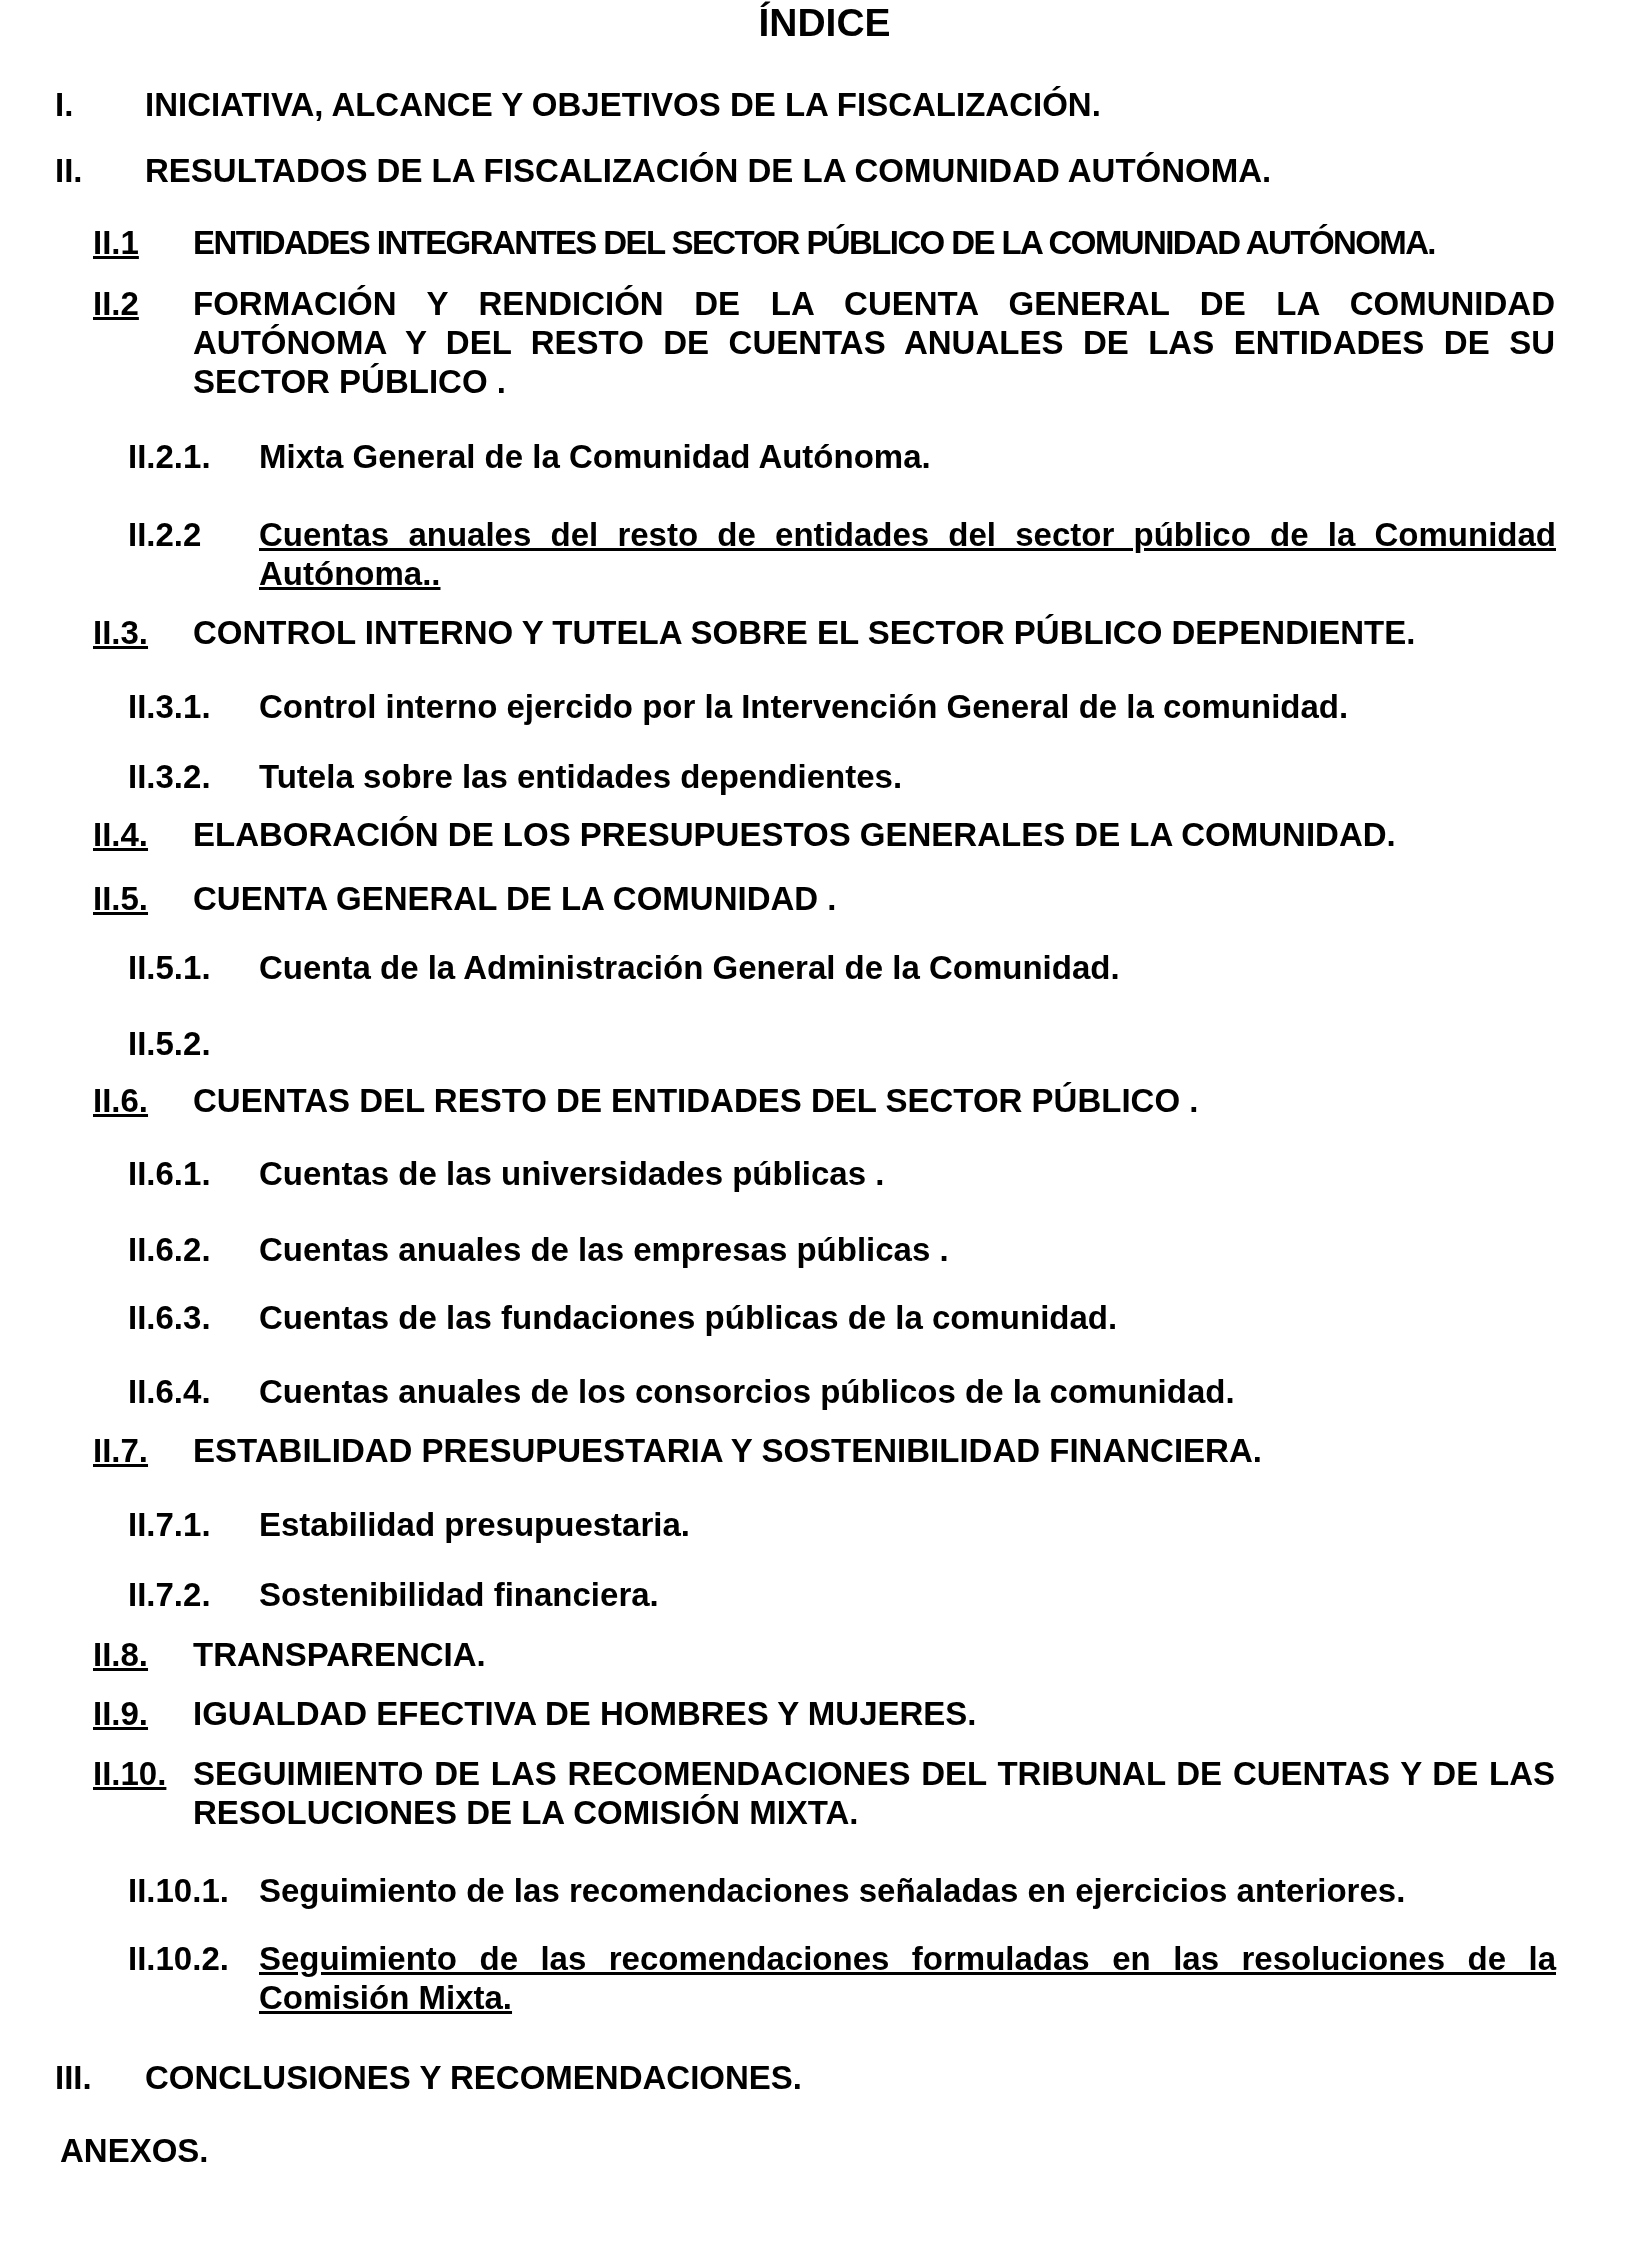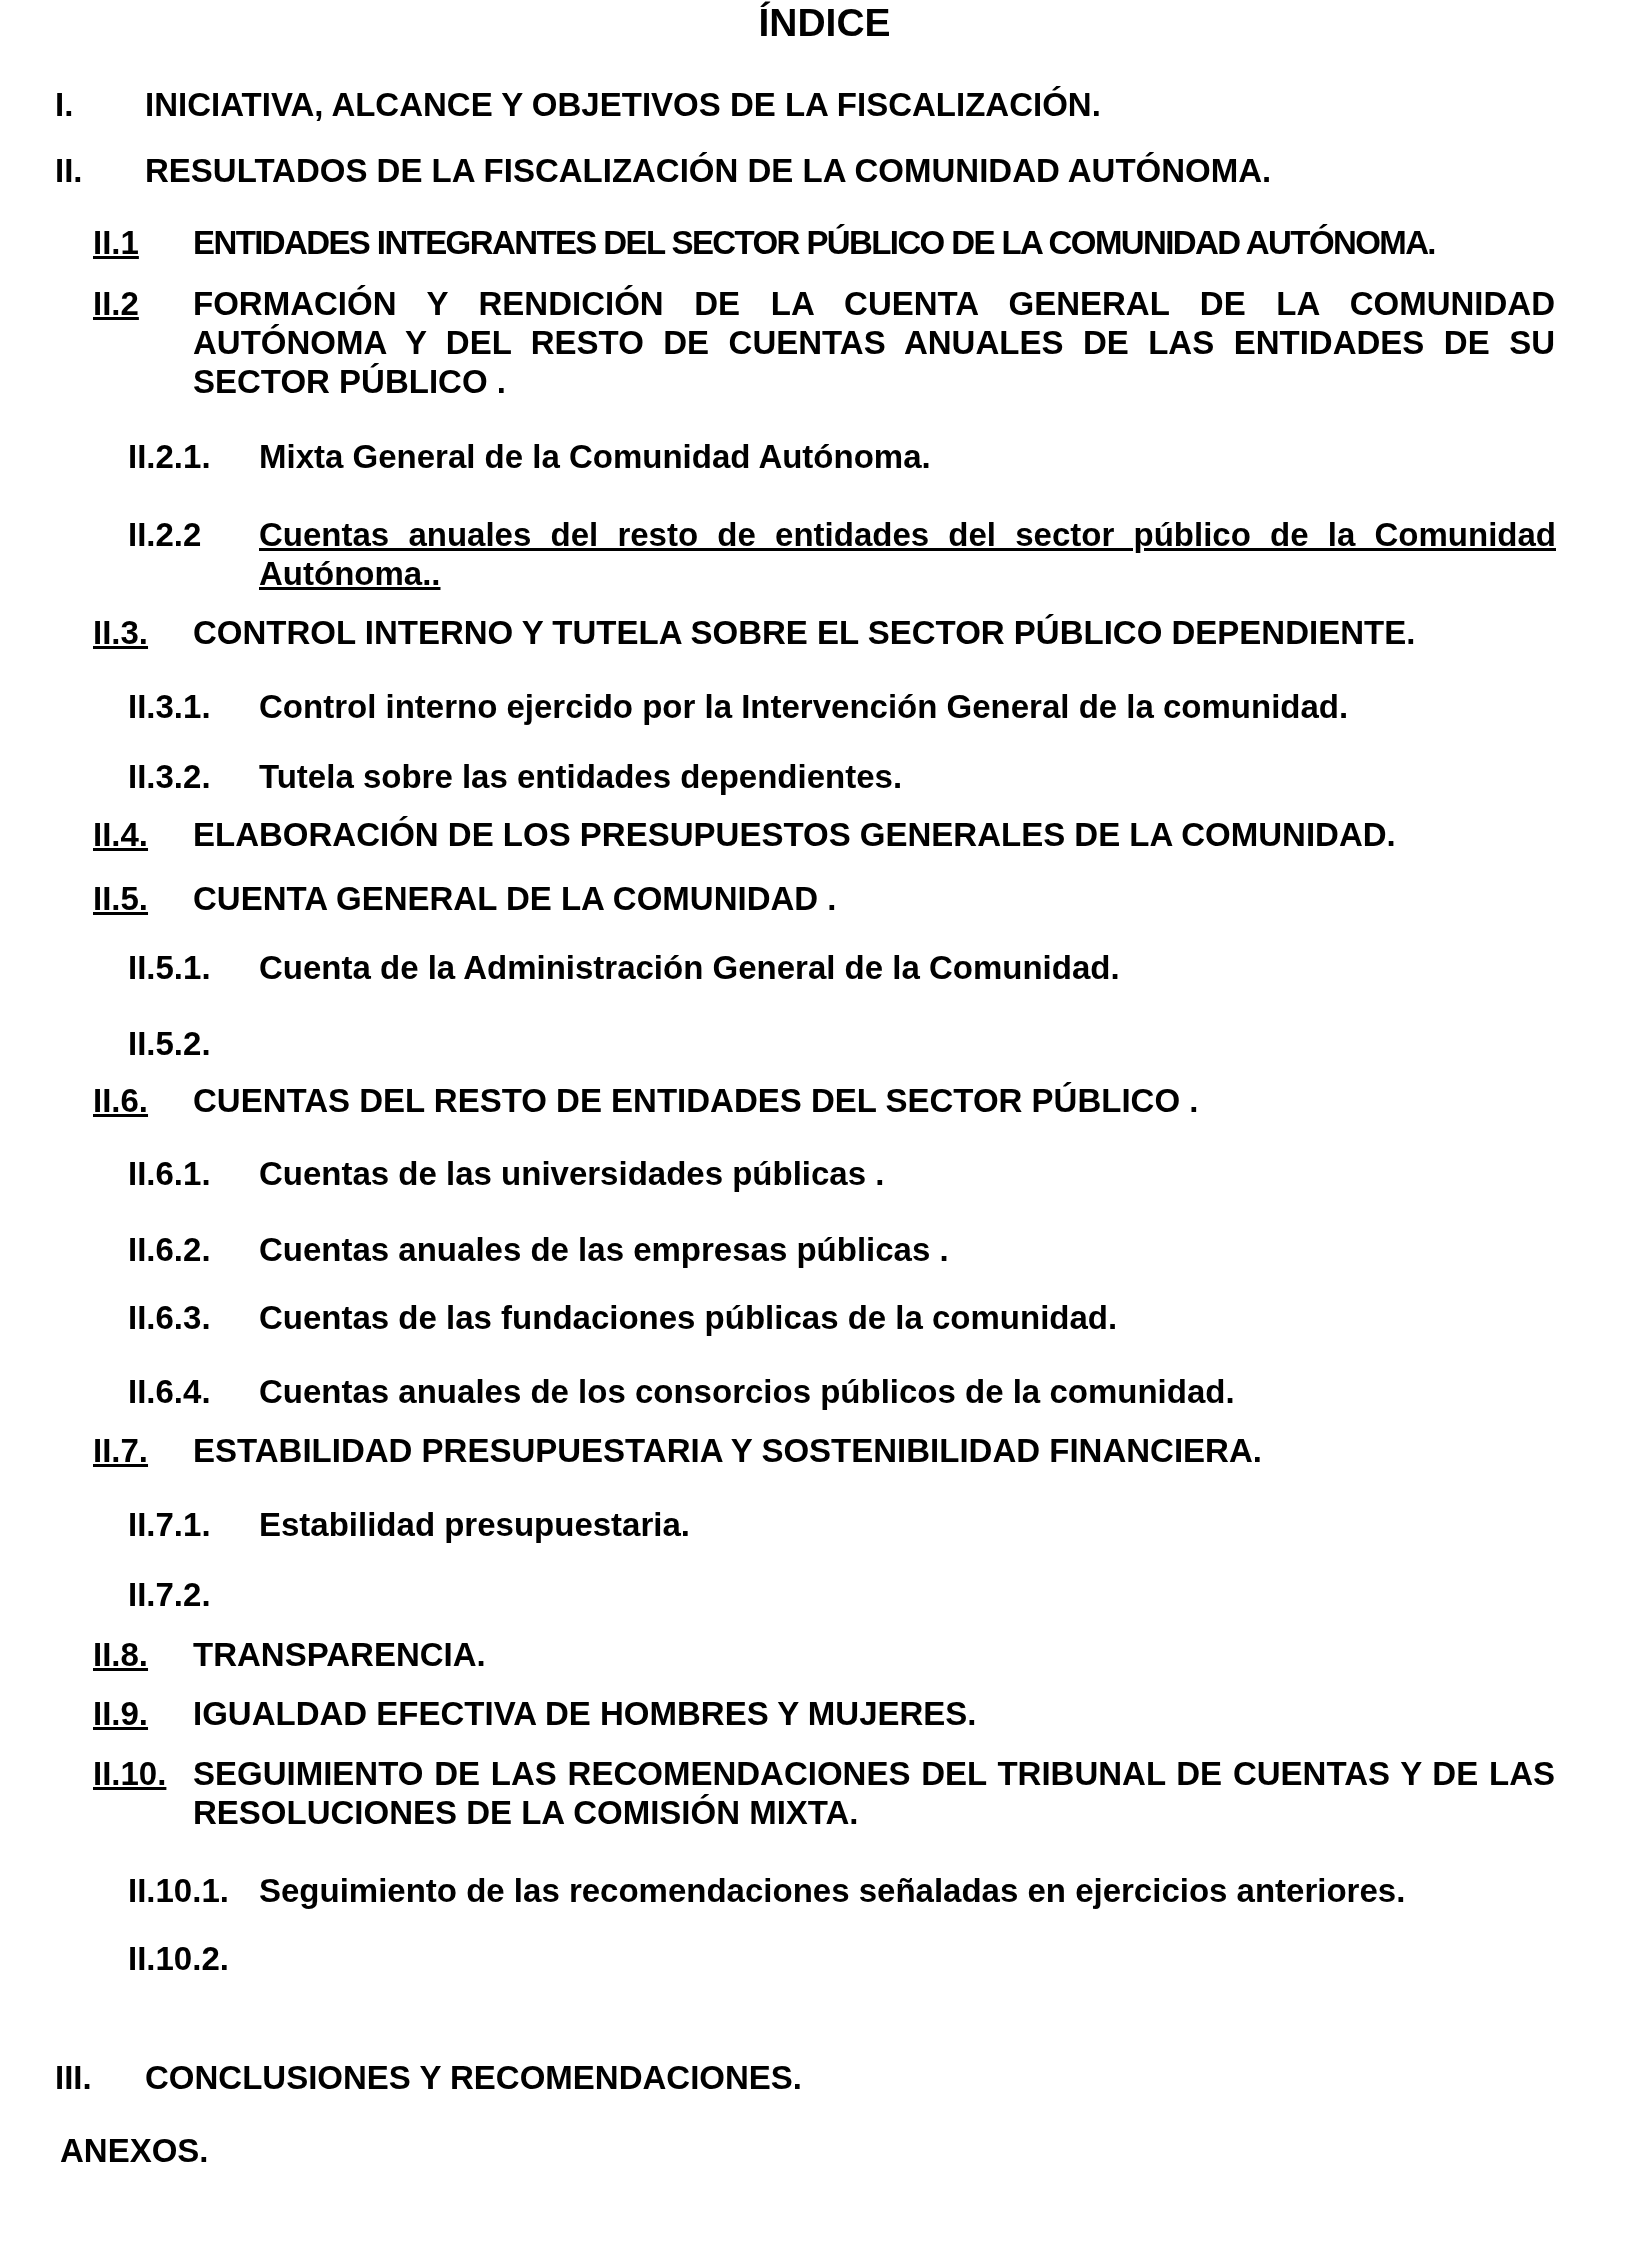--- a/index.html
+++ b/index.html
@@ -145,20 +145,21 @@
     <div class="txt">ESTABILIDAD PRESUPUESTARIA Y SOSTENIBILIDAD FINANCIERA.</div>
   </div>
 
 <div class="row l3" style="top:1505px">
     <span class="lbl">II.7.1.</span>
     <div class="txt">Estabilidad presupuestaria.</div>
   </div>
 
 <div class="row l3" style="top:1575px">
     <span class="lbl">II.7.2.</span>
+    <div class="txt">Sostenibilidad financiera.</div>
   </div>
 
 <div class="row l2" style="top:1635px">
     <span class="lbl">II.8.</span>
     <div class="txt">TRANSPARENCIA.</div>
   </div>
 
 <div class="row l2" style="top:1694px">
     <span class="lbl">II.9.</span>
     <div class="txt">IGUALDAD EFECTIVA DE HOMBRES Y MUJERES.</div>
@@ -169,20 +170,21 @@
     <div class="txt">SEGUIMIENTO DE LAS RECOMENDACIONES DEL TRIBUNAL DE CUENTAS Y DE LAS RESOLUCIONES DE LA COMISIÓN MIXTA.</div>
   </div>
 
 <div class="row l3" style="top:1871px">
     <span class="lbl">II.10.1.</span>
     <div class="txt">Seguimiento de las recomendaciones señaladas en ejercicios anteriores.</div>
   </div>
 
 <div class="row l3 w-l3 justify" style="top:1939px">
     <span class="lbl">II.10.2.</span>
+    <div class="txt">Seguimiento de las recomendaciones formuladas en las resoluciones de la Comisión Mixta.</div>
   </div>
 
 <div class="row l1" style="top:2058px">
     <span class="lbl">III.</span>
     <div class="txt">CONCLUSIONES Y RECOMENDACIONES.</div>
   </div>
 
 <div class="row l0" style="top:2131px">
     <div class="txt">ANEXOS.</div>
   </div>

